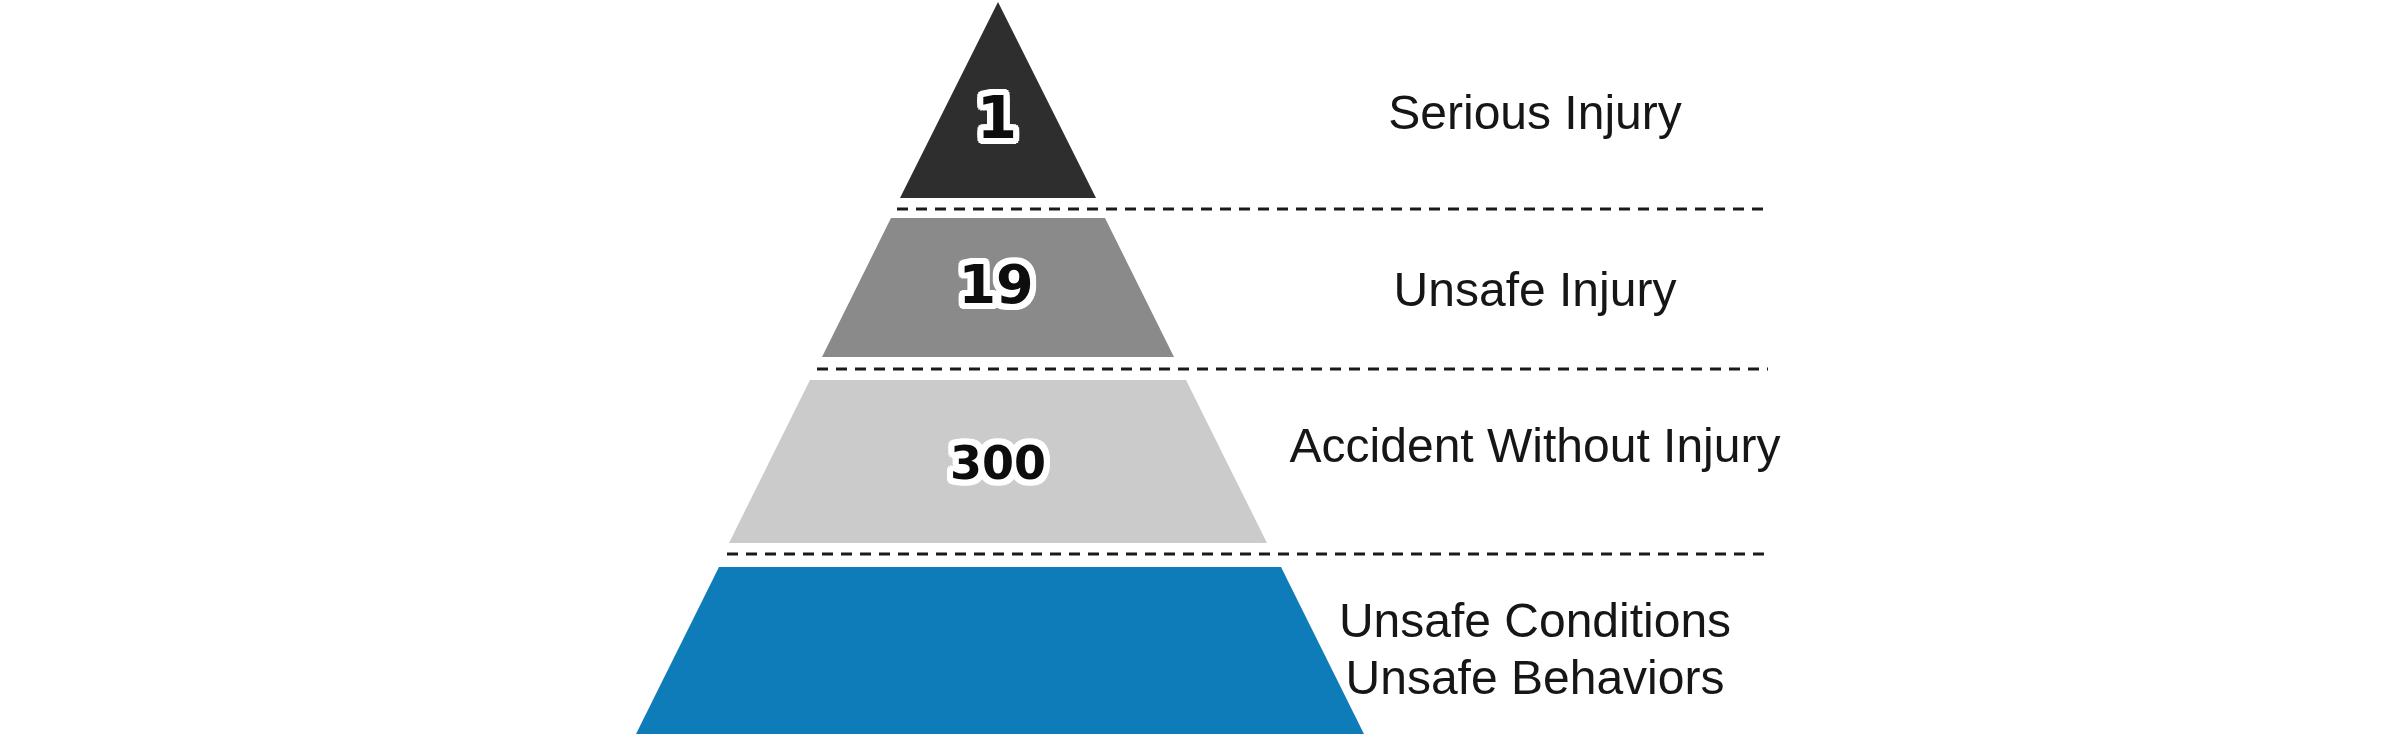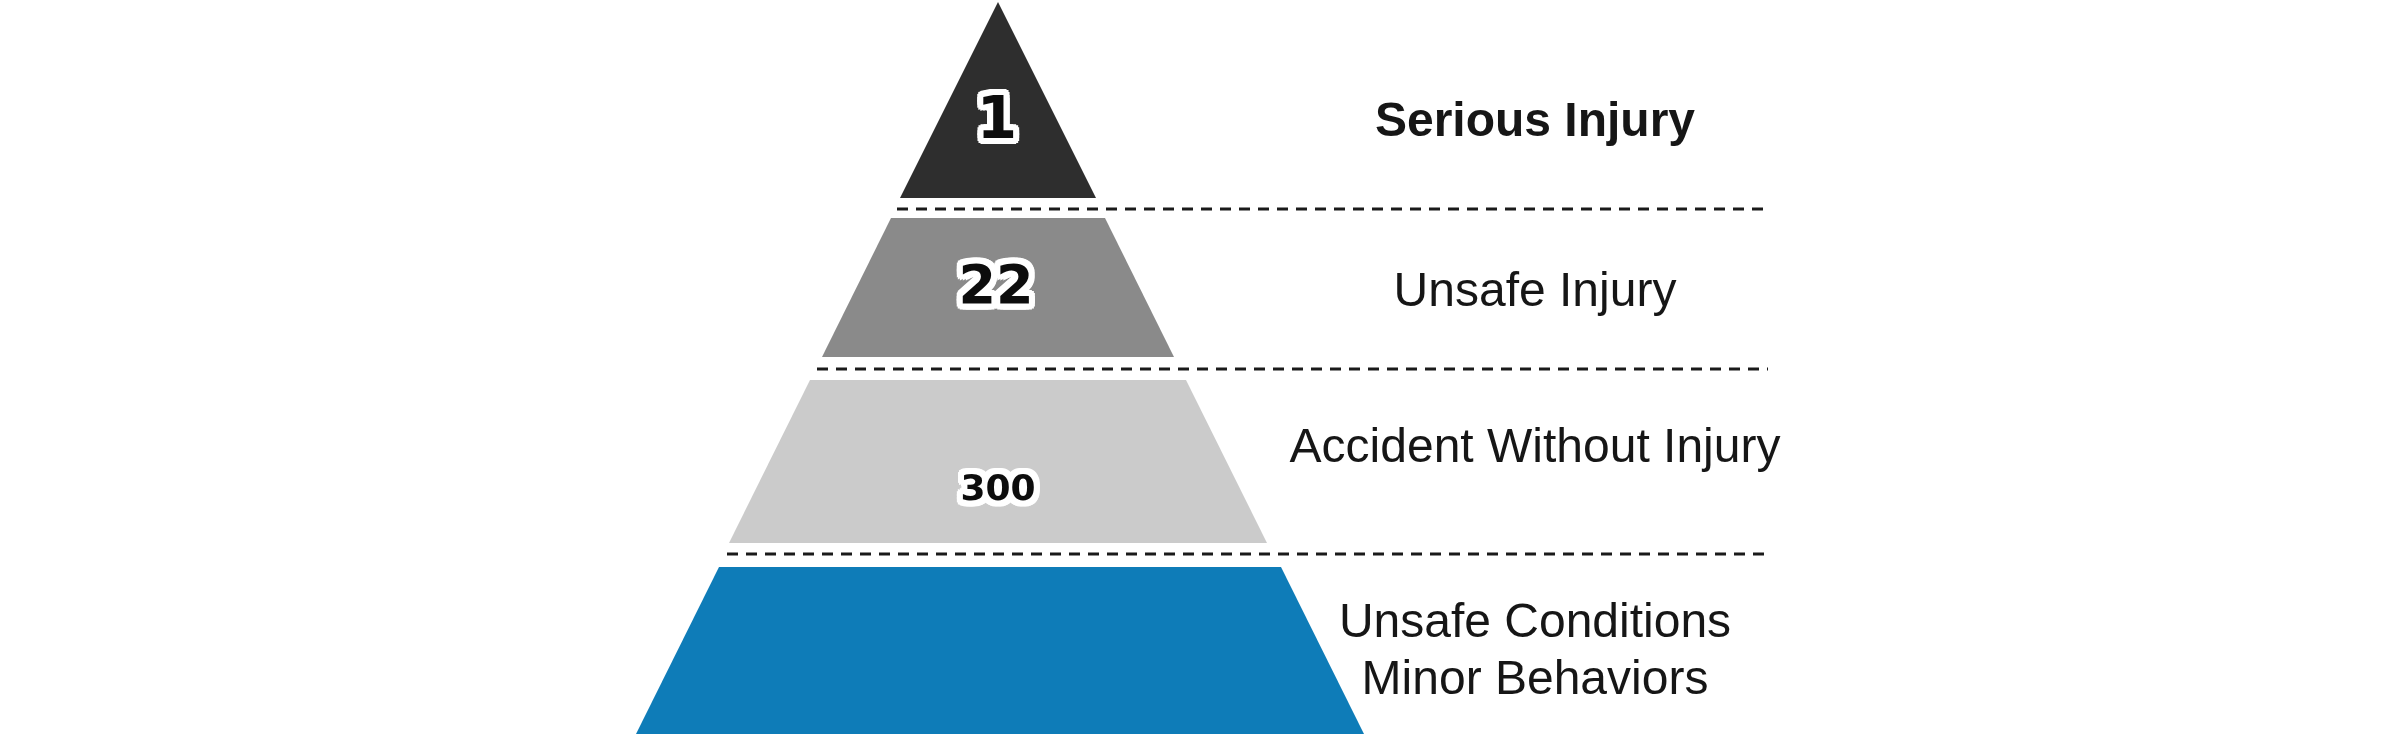--- a/index.html
+++ b/index.html
@@ -38,36 +38,36 @@
     font-weight: bold;
     color: #0d0d0d;
     text-shadow:
       -5px -5px 0 #fff,  5px -5px 0 #fff, -5px  5px 0 #fff,  5px  5px 0 #fff,
       -6px  0   0 #fff,  6px  0   0 #fff,  0   -6px 0 #fff,  0    6px 0 #fff,
       -3px -6px 0 #fff,  3px -6px 0 #fff, -3px  6px 0 #fff,  3px  6px 0 #fff,
       -6px -3px 0 #fff,  6px -3px 0 #fff, -6px  3px 0 #fff,  6px  3px 0 #fff;
   }
   #num-1   { left: 847px; top:  84px; font-size: 58px; }
   #num-29  { left: 846px; top: 251px; font-size: 54px; }
-  #num-300 { left: 848px; top: 454px; font-size: 36px; }
+  #num-300 { left: 848px; top: 429px; font-size: 46px; }
 
   .level-label {
     position: absolute;
     left: 1255px;
     width: 560px;
     text-align: center;
     font-family: "Liberation Sans", sans-serif;
     font-weight: 400;
     font-size: 48px;
     line-height: 60px;
     color: #161616;
     letter-spacing: 0px;
     white-space: nowrap;
   }
-  #label-serious  { top:  90px; font-weight: bold; }
+  #label-serious  { top:  83px; }
   #label-minor    { top: 260px; }
   #label-accident { top: 416px; }
   #label-unsafe   { top: 592px; line-height: 57px; }
 </style>
 </head>
 <body>
 
 <div id="stage">
 
   <svg id="pyramid-svg" viewBox="0 0 2400 734" xmlns="http://www.w3.org/2000/svg">
@@ -75,24 +75,24 @@
     <polygon points="891,218 1105,218 1174,357 822,357" fill="#8a8a8a"></polygon>
     <polygon points="810,380 1186,380 1267,543 729,543" fill="#cbcbcb"></polygon>
     <polygon points="719,567 1281,567 1364,734 636,734" fill="#0e7cb8"></polygon>
 
     <line x1="897" y1="209" x2="1768" y2="209" class="sep-line"></line>
     <line x1="817" y1="369" x2="1768" y2="369" class="sep-line"></line>
     <line x1="727" y1="554" x2="1768" y2="554" class="sep-line"></line>
   </svg>
 
   <div id="num-1" class="level-num">1</div>
-  <div id="num-29" class="level-num">22</div>
+  <div id="num-29" class="level-num">19</div>
   <div id="num-300" class="level-num">300</div>
 
   <div id="label-serious" class="level-label">Serious Injury</div>
   <div id="label-minor" class="level-label">Unsafe Injury</div>
   <div id="label-accident" class="level-label">Accident Without Injury</div>
   <div id="label-unsafe" class="level-label">
     <div>Unsafe Conditions</div>
-    <div>Minor Behaviors</div>
+    <div>Unsafe Behaviors</div>
   </div>
 
 </div>
 
 </body></html>

